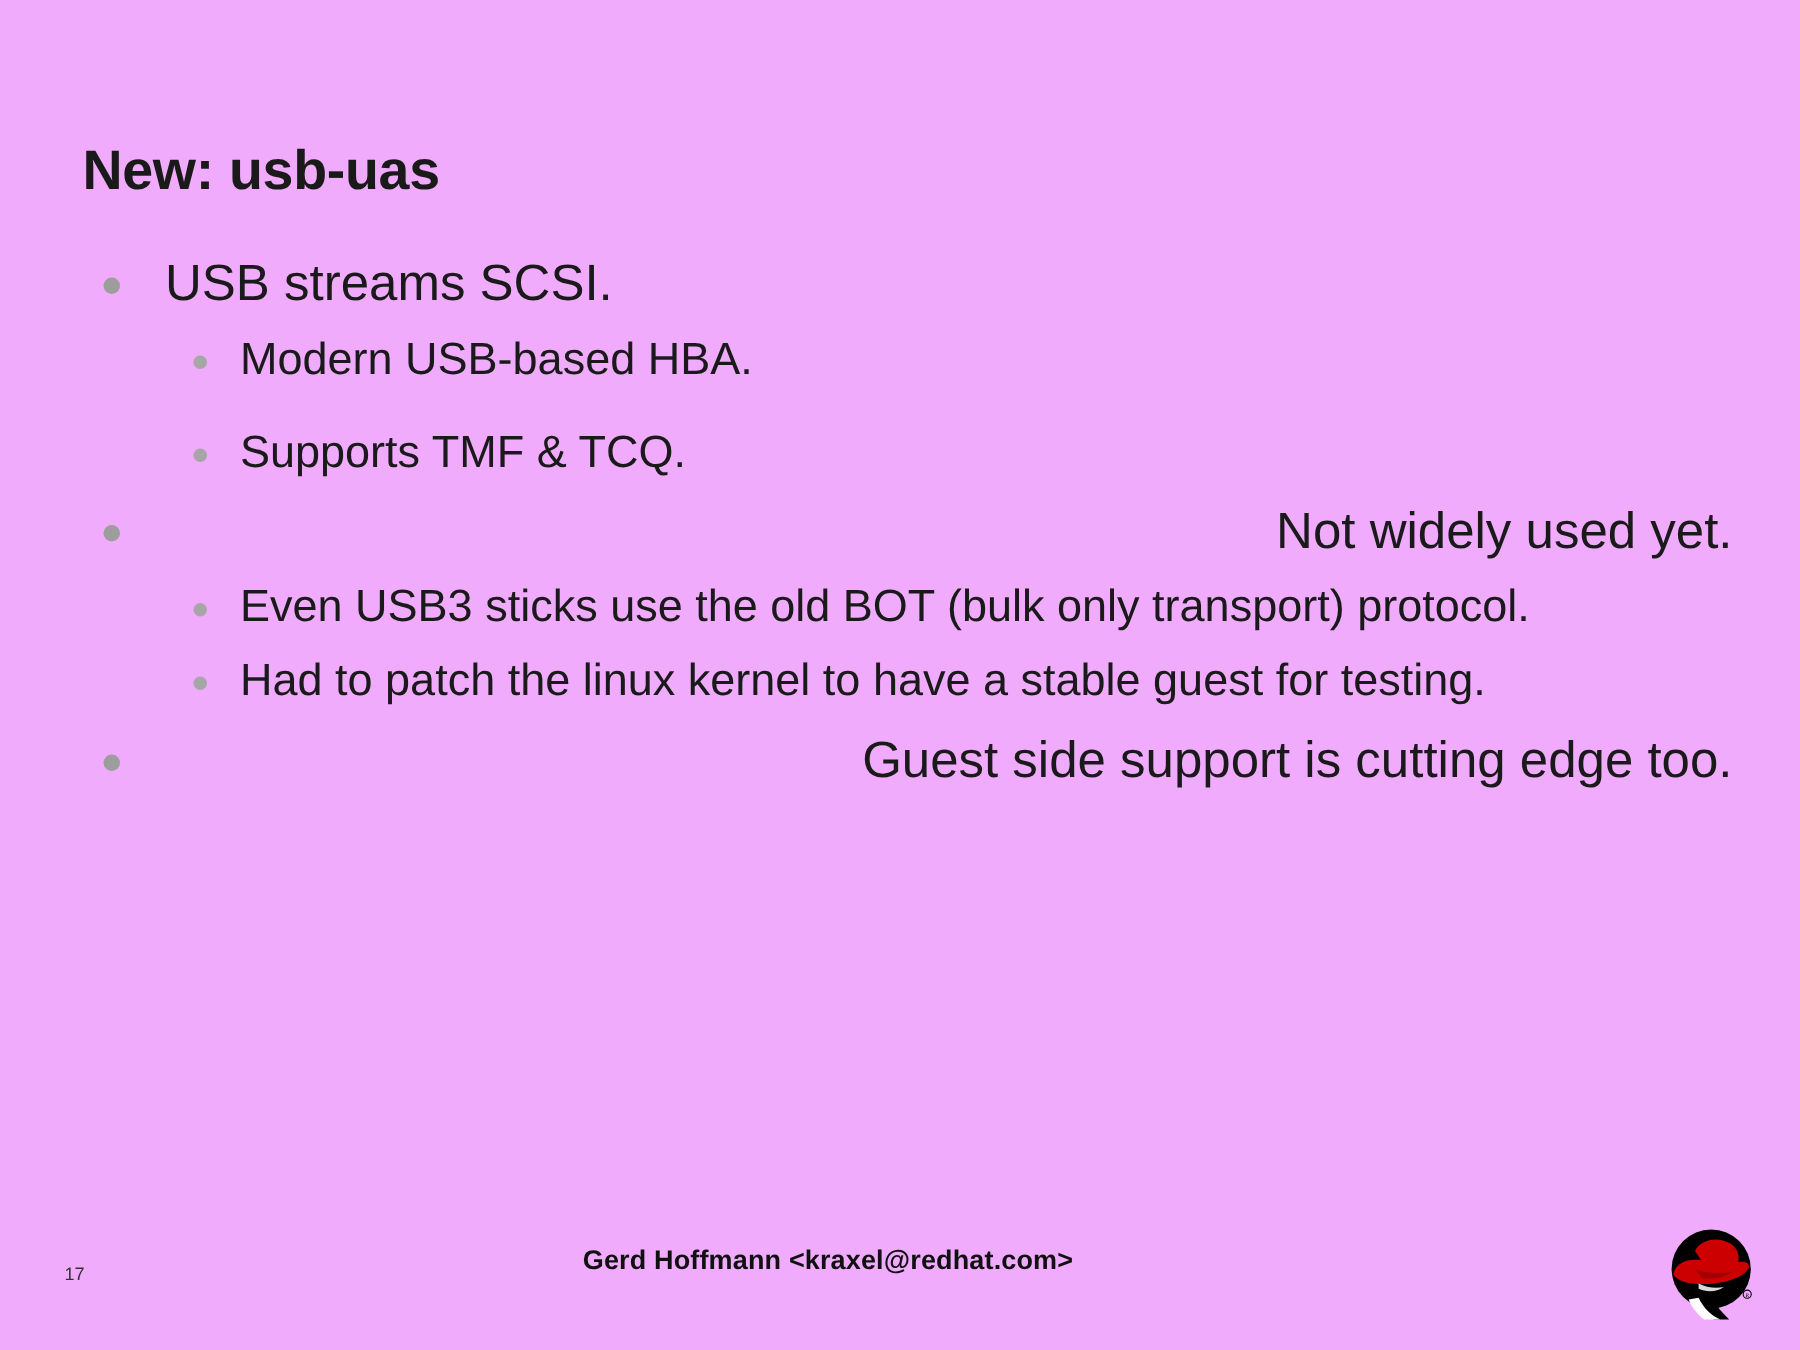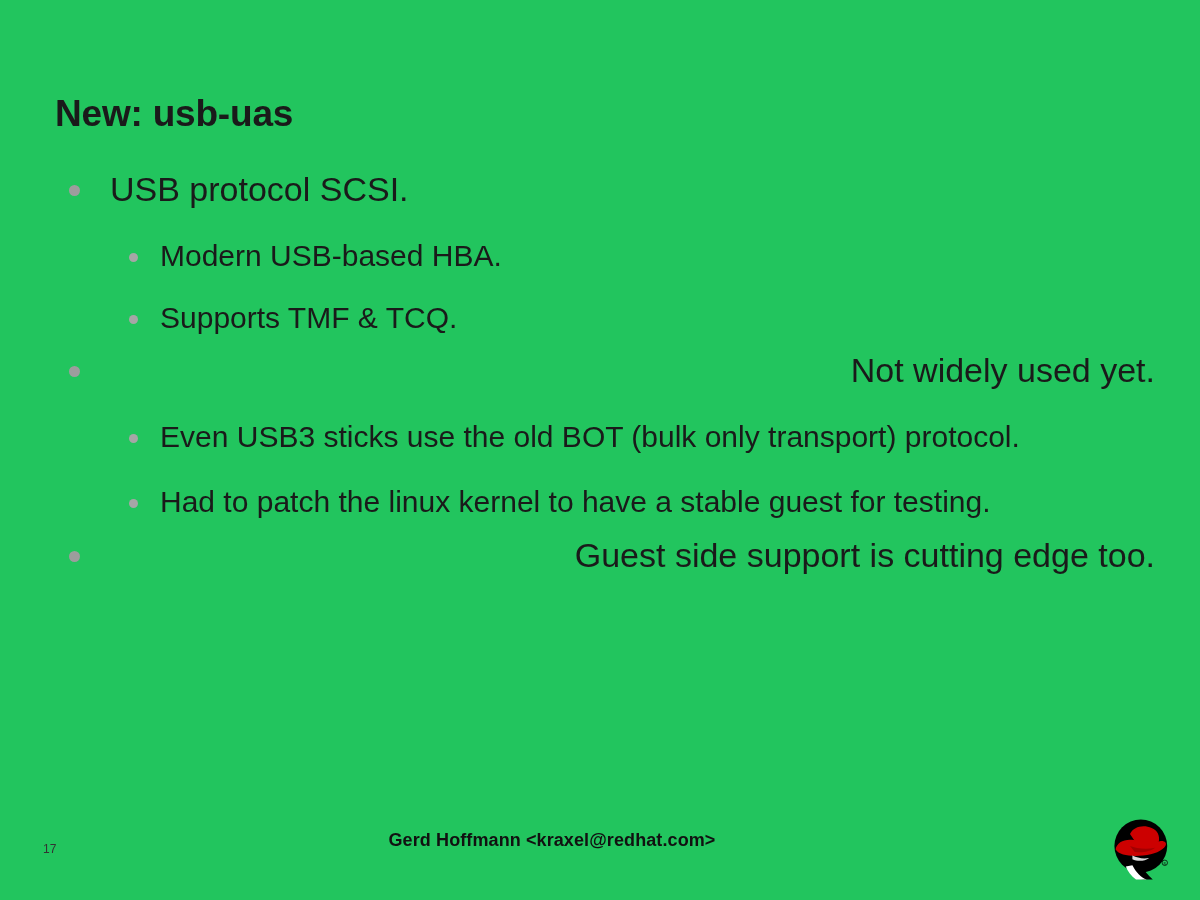--- a/index.html
+++ b/index.html
@@ -13,21 +13,21 @@
     position: relative;
     overflow: hidden;
     font-family: "Liberation Sans", sans-serif;
     color: #1a1a1a;
     -webkit-font-smoothing: antialiased;
   }
 
   .slide {
     position: absolute;
     inset: 0;
-    background: #22c55e;
+    background: #f0abfc;
   }
 
   
   .slide-title {
     position: absolute;
     left: 55px;
     top: 68px;
     font-size: 37px;
     font-weight: bold;
     letter-spacing: -0.2px;
@@ -84,21 +84,21 @@
     height: 9px;
     border-radius: 50%;
     background: #a6a6a6;
   }
 
   .bullet-text {
     display: block;
   }
 
   
-  .gap-before-sub { margin-top: 30px; }
+  .gap-before-sub { margin-top: 14px; }
   .gap-before-top { margin-top: 16px; text-align: right; }
 
   
   .footer {
     position: absolute;
     left: 0;
     right: 0;
     bottom: 0;
     height: 90px;
   }
@@ -137,21 +137,21 @@
 <body>
 
 <div class="slide">
 
   <h1 class="slide-title">New: usb-uas</h1>
 
   <div class="body-region">
 
     <div class="bullet lvl1">
       <span class="marker"></span>
-      <span class="bullet-text">USB protocol SCSI.</span>
+      <span class="bullet-text">USB streams SCSI.</span>
     </div>
 
     <div class="bullet lvl2 gap-before-sub">
       <span class="marker"></span>
       <span class="bullet-text">Modern USB-based HBA.</span>
     </div>
 
     <div class="bullet lvl2">
       <span class="marker"></span>
       <span class="bullet-text">Supports TMF &amp; TCQ.</span>

